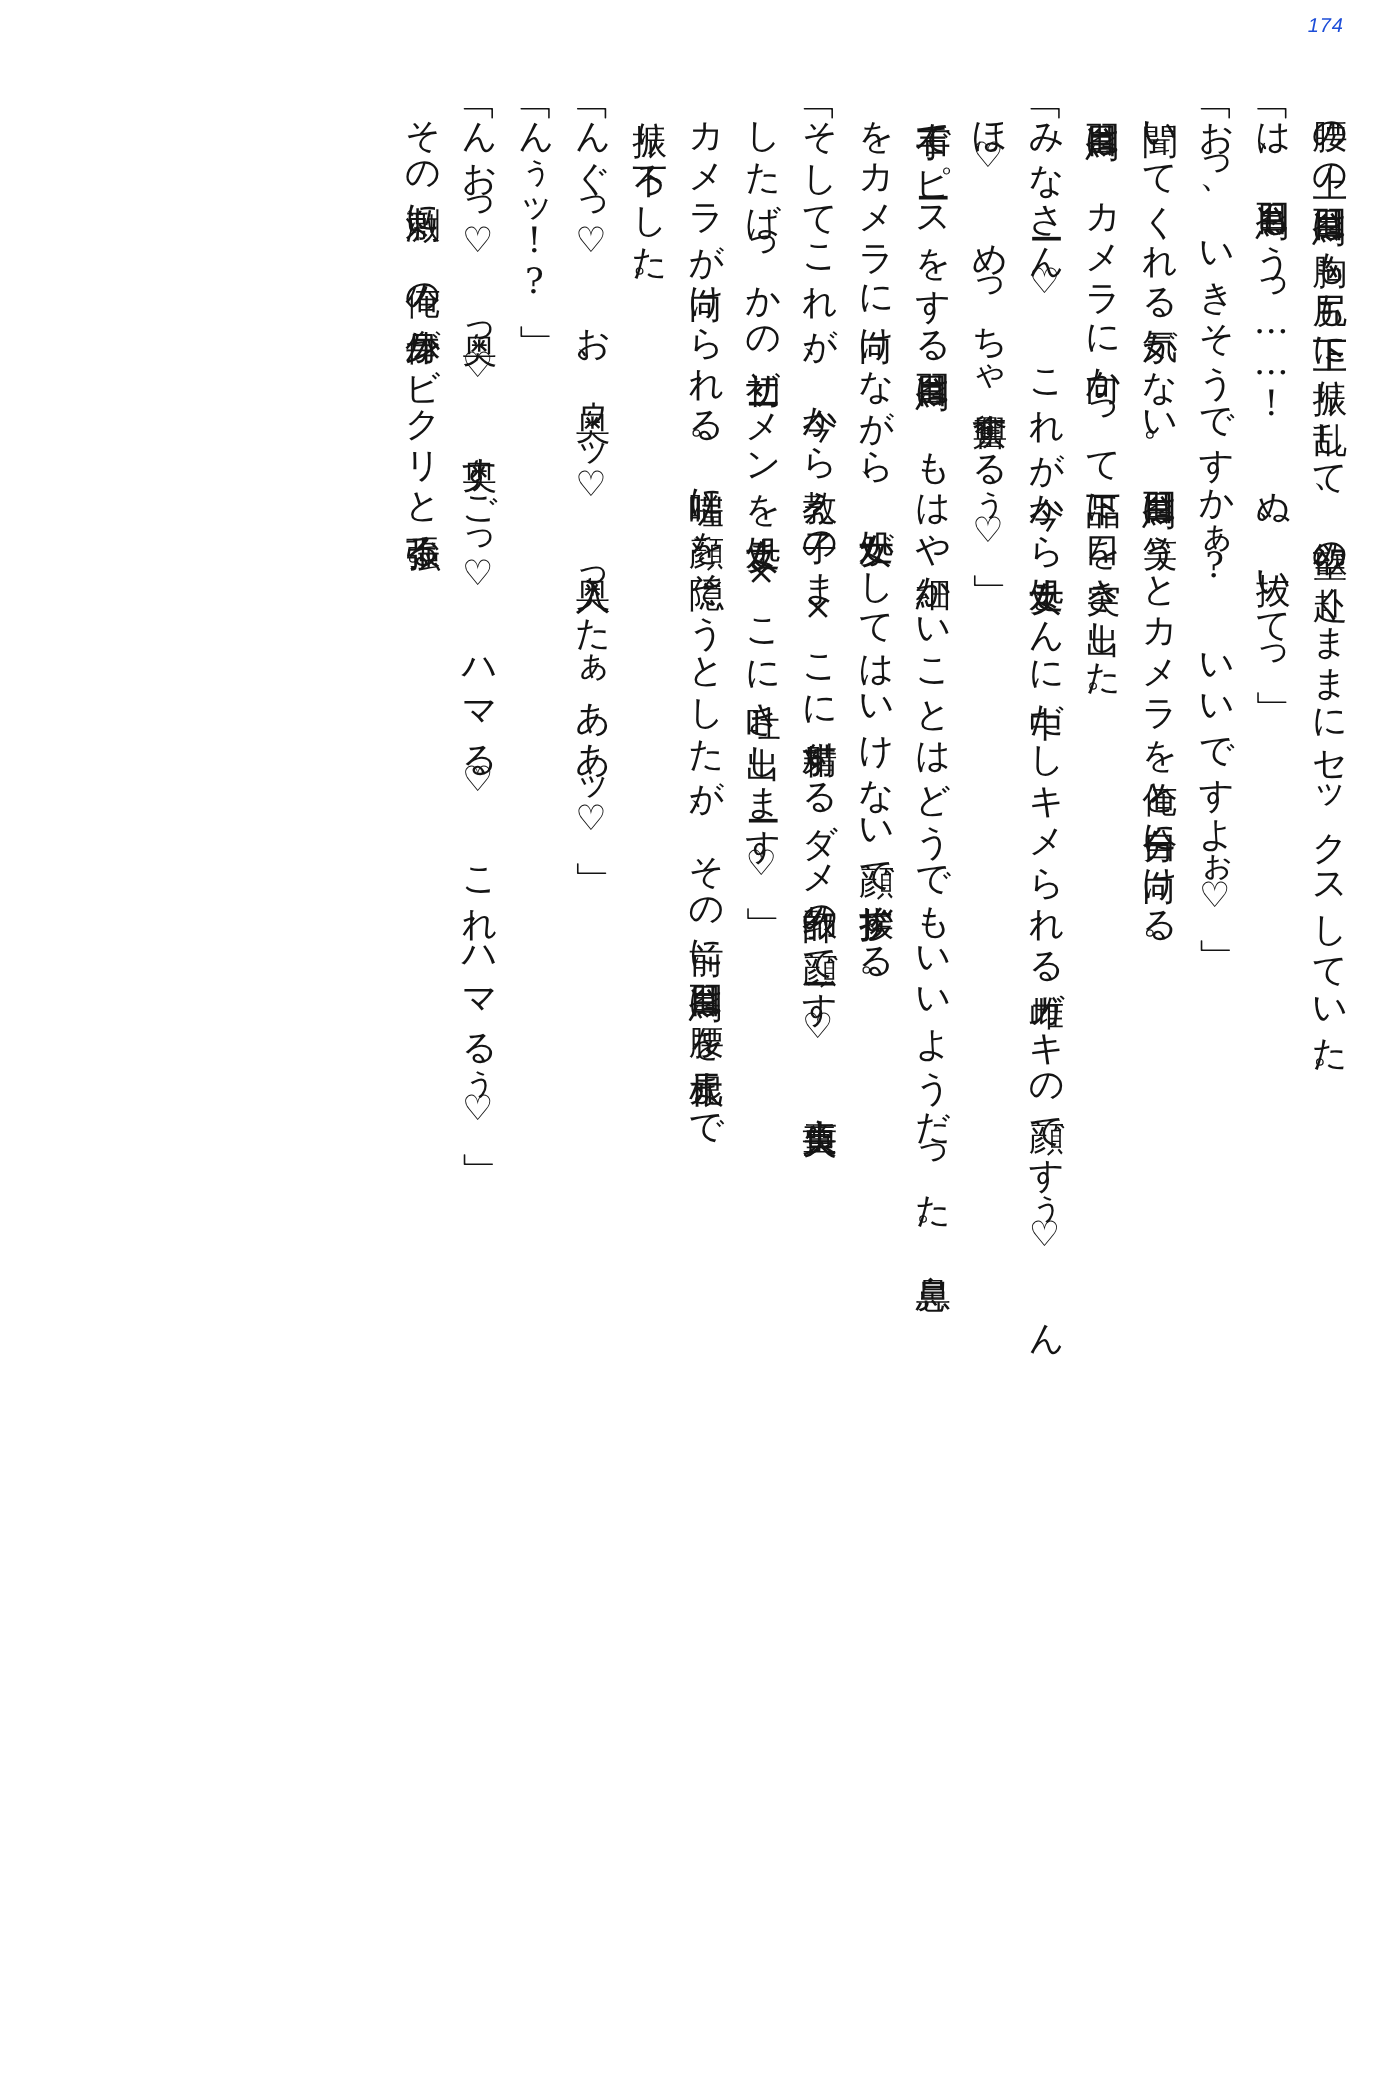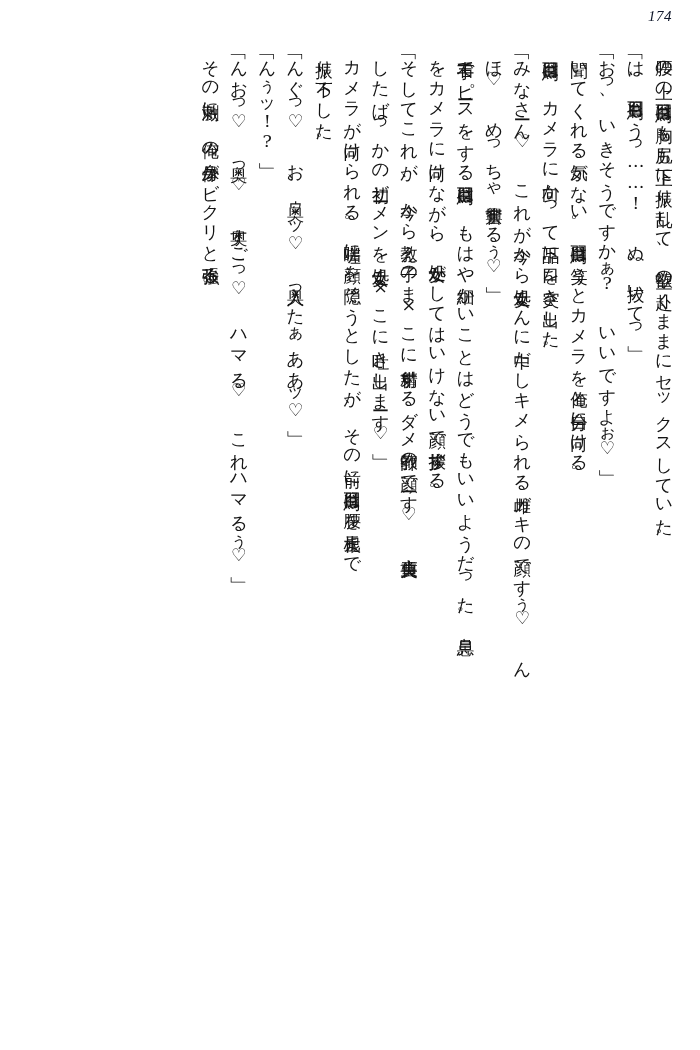--- a/index.html
+++ b/index.html
@@ -19,25 +19,25 @@
     position: relative;
     width: 700px;
     height: 1050px;
     box-sizing: border-box;
     background: #fff;
   }
   .page-number {
     position: absolute;
     top: 8px;
     right: 28px;
-    font-family: Liberation Serif, serif;
+    font-family: Liberation Sans, sans-serif;
     font-style: italic;
-    font-size: 15px;
+    font-size: 10px;
     letter-spacing: 0.5px;
-    color: #0f172a;
+    color: #1d4ed8;
   }
   .body-text {
     position: absolute;
     top: 48px;
     right: 22px;
     bottom: 26px;
     left: 22px;
     writing-mode: vertical-rl;
     text-orientation: upright;
     font-size: 17.5px;

